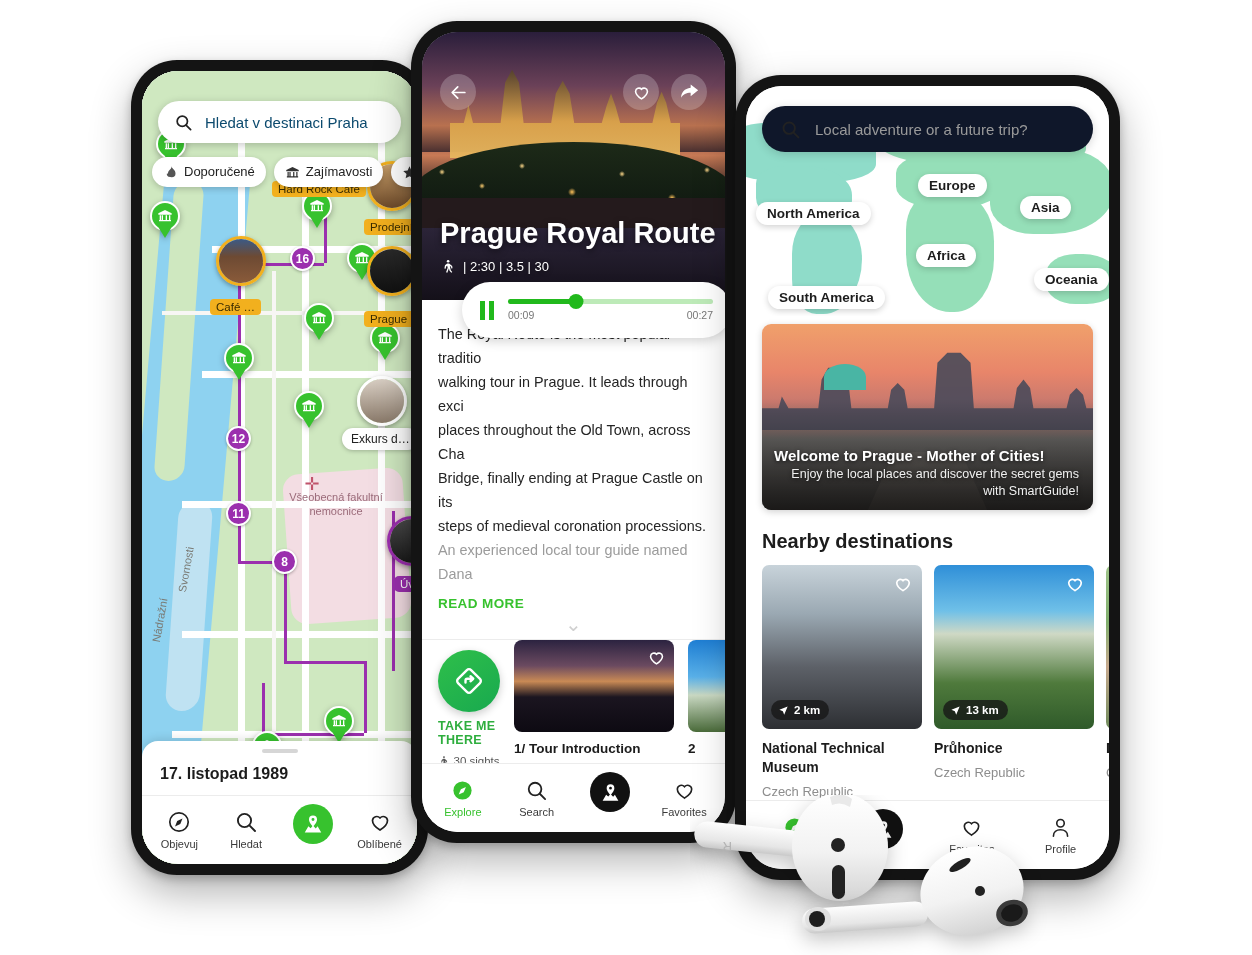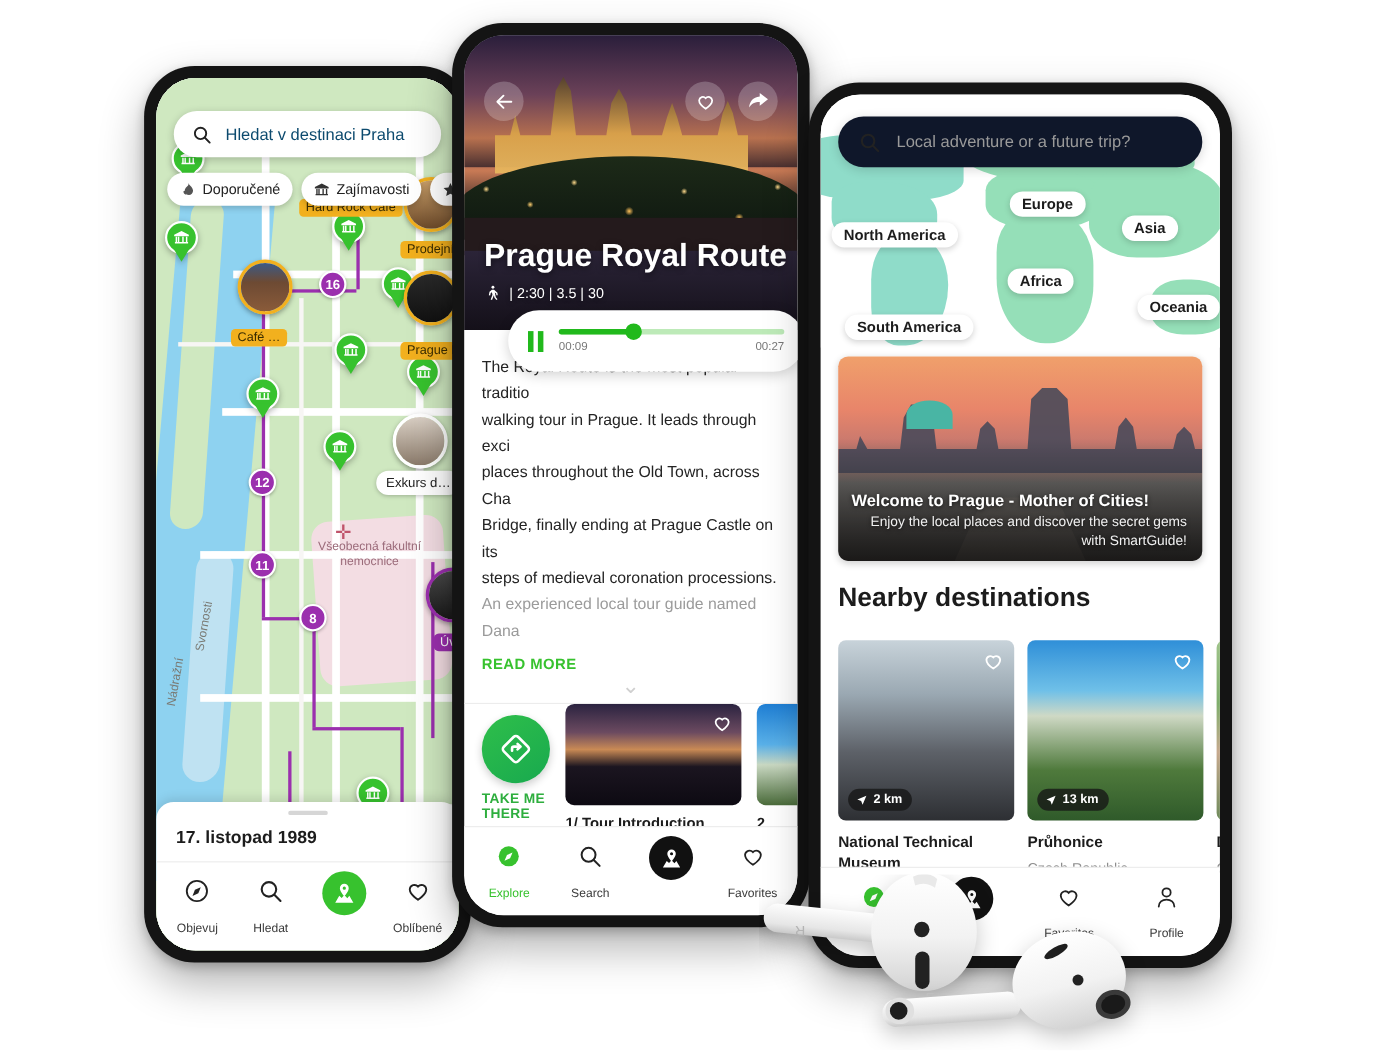--- a/index.html
+++ b/index.html
@@ -142,21 +142,21 @@
 
   .sheet {
     position:absolute; left:0; right:0; bottom:0; background:#fff;
     border-radius:16px 16px 0 0; box-shadow:0 -2px 10px rgba(0,0,0,.12); z-index:25;
   }
   .grabber { width:36px;height:4px;background:#d6d6d6;border-radius:3px;margin:8px auto 2px; }
   .sheet-title { font-size:16px; font-weight:bold; color:#1c1c1c; padding:10px 18px 12px; }
   .navbar {
     display:flex; border-top:1px solid #ececec; padding:8px 4px 14px; align-items:flex-end;
   }
-  .nav-item { flex:1; display:flex; flex-direction:column; align-items:center; gap:16px; }
+  .nav-item { flex:1; display:flex; flex-direction:column; align-items:center; gap:4px; }
   .nav-item .nlabel { font-size:11px; color:#3a3a3a; }
   .nav-item.active .nlabel { color:#37c22e; }
   .nav-fab {
     width:40px;height:40px;border-radius:50%;background:#37c22e;
     display:flex;align-items:center;justify-content:center; margin-bottom:2px;
   }
   .nav-fab.dark{ background:#111; }
 
   
   #phone2 { left: 411px; top: 21px; width: 325px; height: 822px; z-index: 3; }
@@ -296,21 +296,21 @@
   .promo .road{
     position:absolute; left:32%; right:32%; bottom:0; height:58px;
     background:linear-gradient(#6e6a66,#46423f); clip-path: polygon(22% 0, 78% 0, 100% 100%, 0 100%);
   }
   .promo .ov { position:absolute; inset:0; background:linear-gradient(transparent 40%, rgba(0,0,0,.55)); }
   .promo .ptitle { position:absolute; left:12px; bottom:46px; color:#fff; font-size:15px; font-weight:bold;
     text-shadow:0 1px 4px rgba(0,0,0,.7); }
   .promo .psub { position:absolute; left:12px; right:14px; bottom:10px; color:#f0f0f0; font-size:12.5px;
     line-height:17px; text-shadow:0 1px 4px rgba(0,0,0,.7); }
 
-  .nearby-h { padding:20px 16px 24px; font-size:24px; font-weight:bold; color:#1c1c1c; }
+  .nearby-h { padding:20px 16px 12px; font-size:20px; font-weight:bold; color:#1c1c1c; }
   .dest-row { display:flex; gap:12px; padding-left:16px; }
   .dest-card { width:160px; flex:none; }
   .dest-card .img { height:164px; border-radius:7px; position:relative; overflow:hidden; }
   .dest-card .img.m1 { background:linear-gradient(#c8d3da 0%, #9aa8b2 30%, #5d6168 62%, #2d2f33 100%); }
   .dest-card .img.m2 { background:linear-gradient(#2f8fd8 0%, #6fc0e8 28%, #cfd9c5 42%, #4f7a3c 72%, #2f5a2a 100%); }
   .dest-card .img.m3 { background:linear-gradient(#9fc48a 0%, #7fae6c 35%, #c7a98e 62%, #6d8a5a 100%); }
   .dest-card .heart { position:absolute; right:9px; top:9px; }
   .dist-badge {
     position:absolute; left:9px; bottom:9px; background:rgba(22,22,22,.78); color:#fff;
     font-size:11.5px; font-weight:bold; padding:4px 9px 4px 7px; border-radius:13px;

